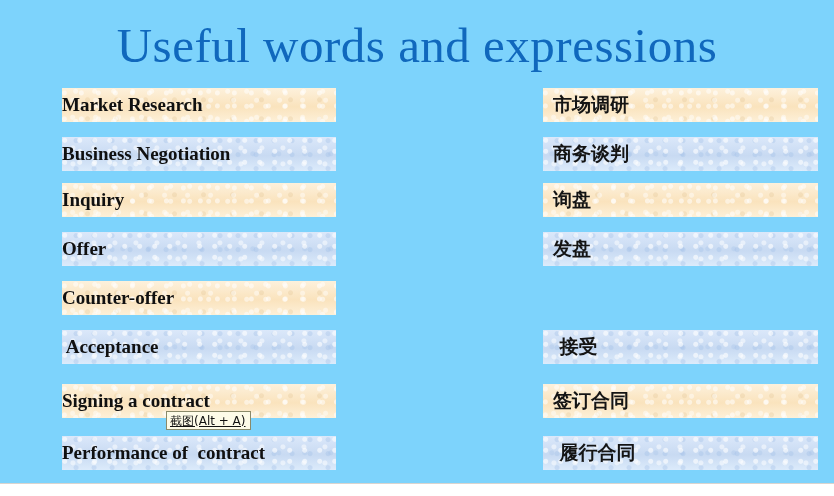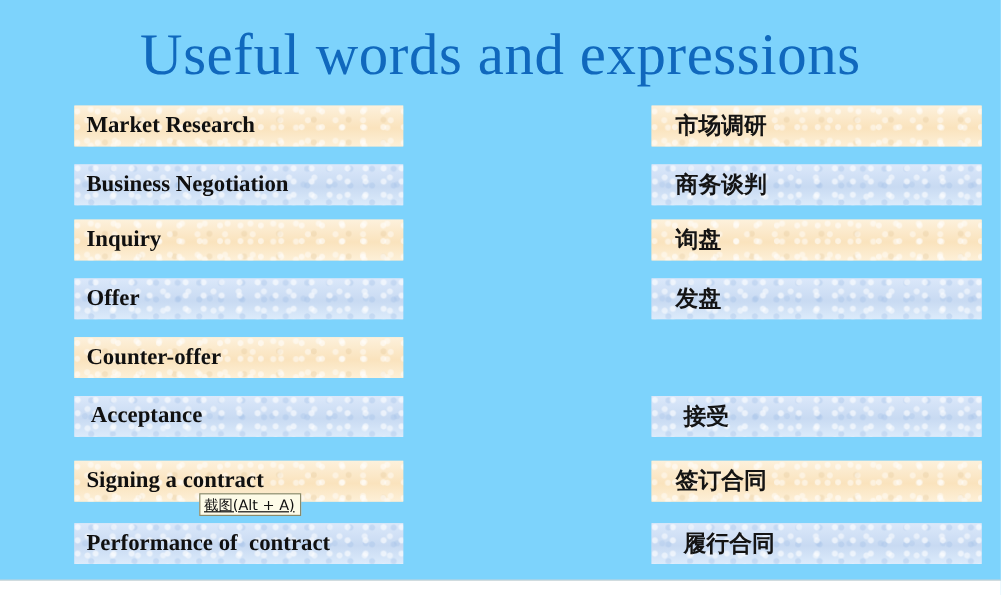--- a/index.html
+++ b/index.html
@@ -58,32 +58,31 @@
     height: 34px;
     box-sizing: border-box;
     display: flex;
     align-items: center;
     overflow: hidden;
   }
 
   .cell-en {
     left: 62px;
     width: 274px;
-    padding-left: 10px;
     font-family: "Liberation Serif", "DejaVu Serif", serif;
     font-weight: bold;
     font-size: 19px;
     color: #101010;
     white-space: pre;
   }
 
   .cell-zh {
     left: 543px;
     width: 275px;
-    padding-left: 20px;
+    padding-left: 10px;
     font-family: "DejaVu Sans", "Liberation Sans", sans-serif;
     font-weight: bold;
     font-size: 19px;
     color: #141414;
     white-space: pre;
   }
 
   
   .fill-cream {
     background-color: #fbe9c8;

